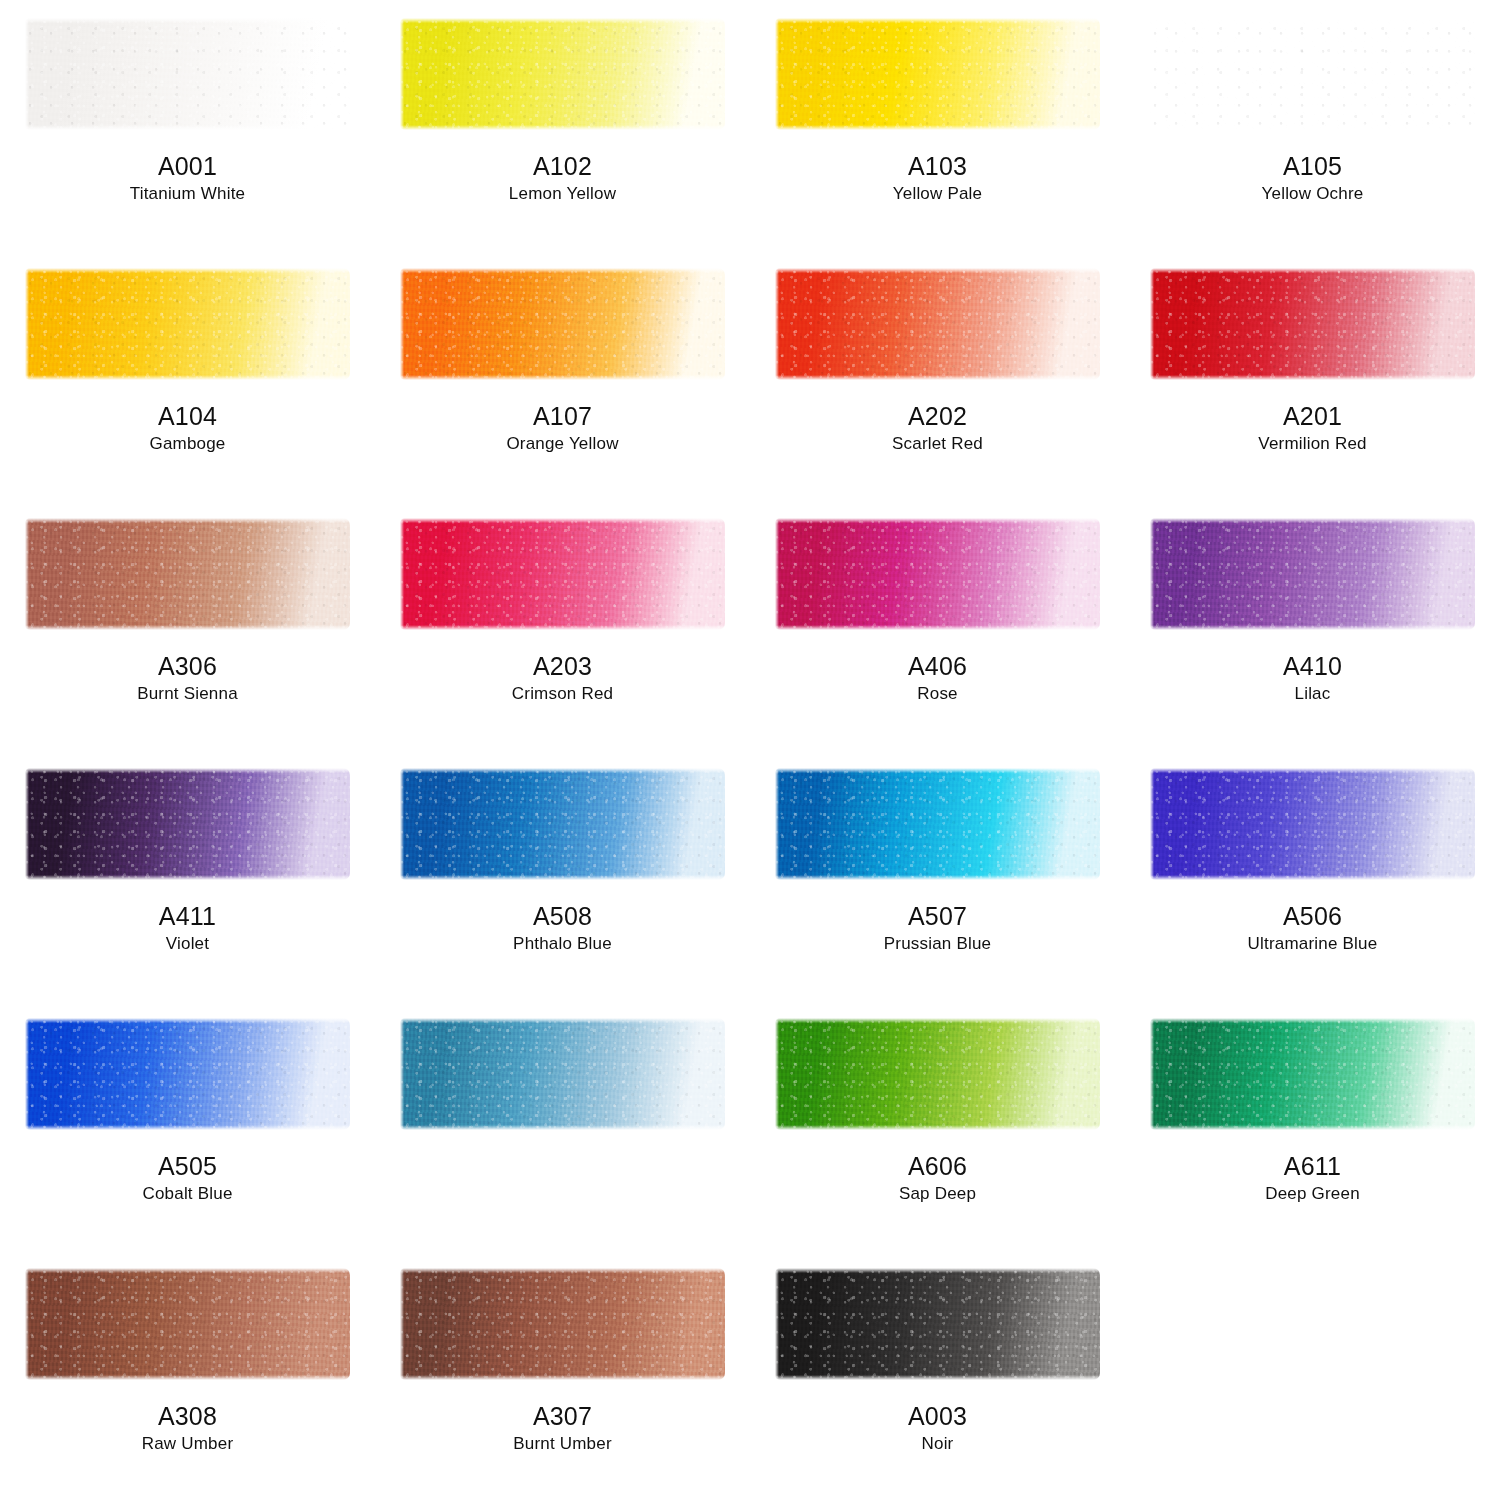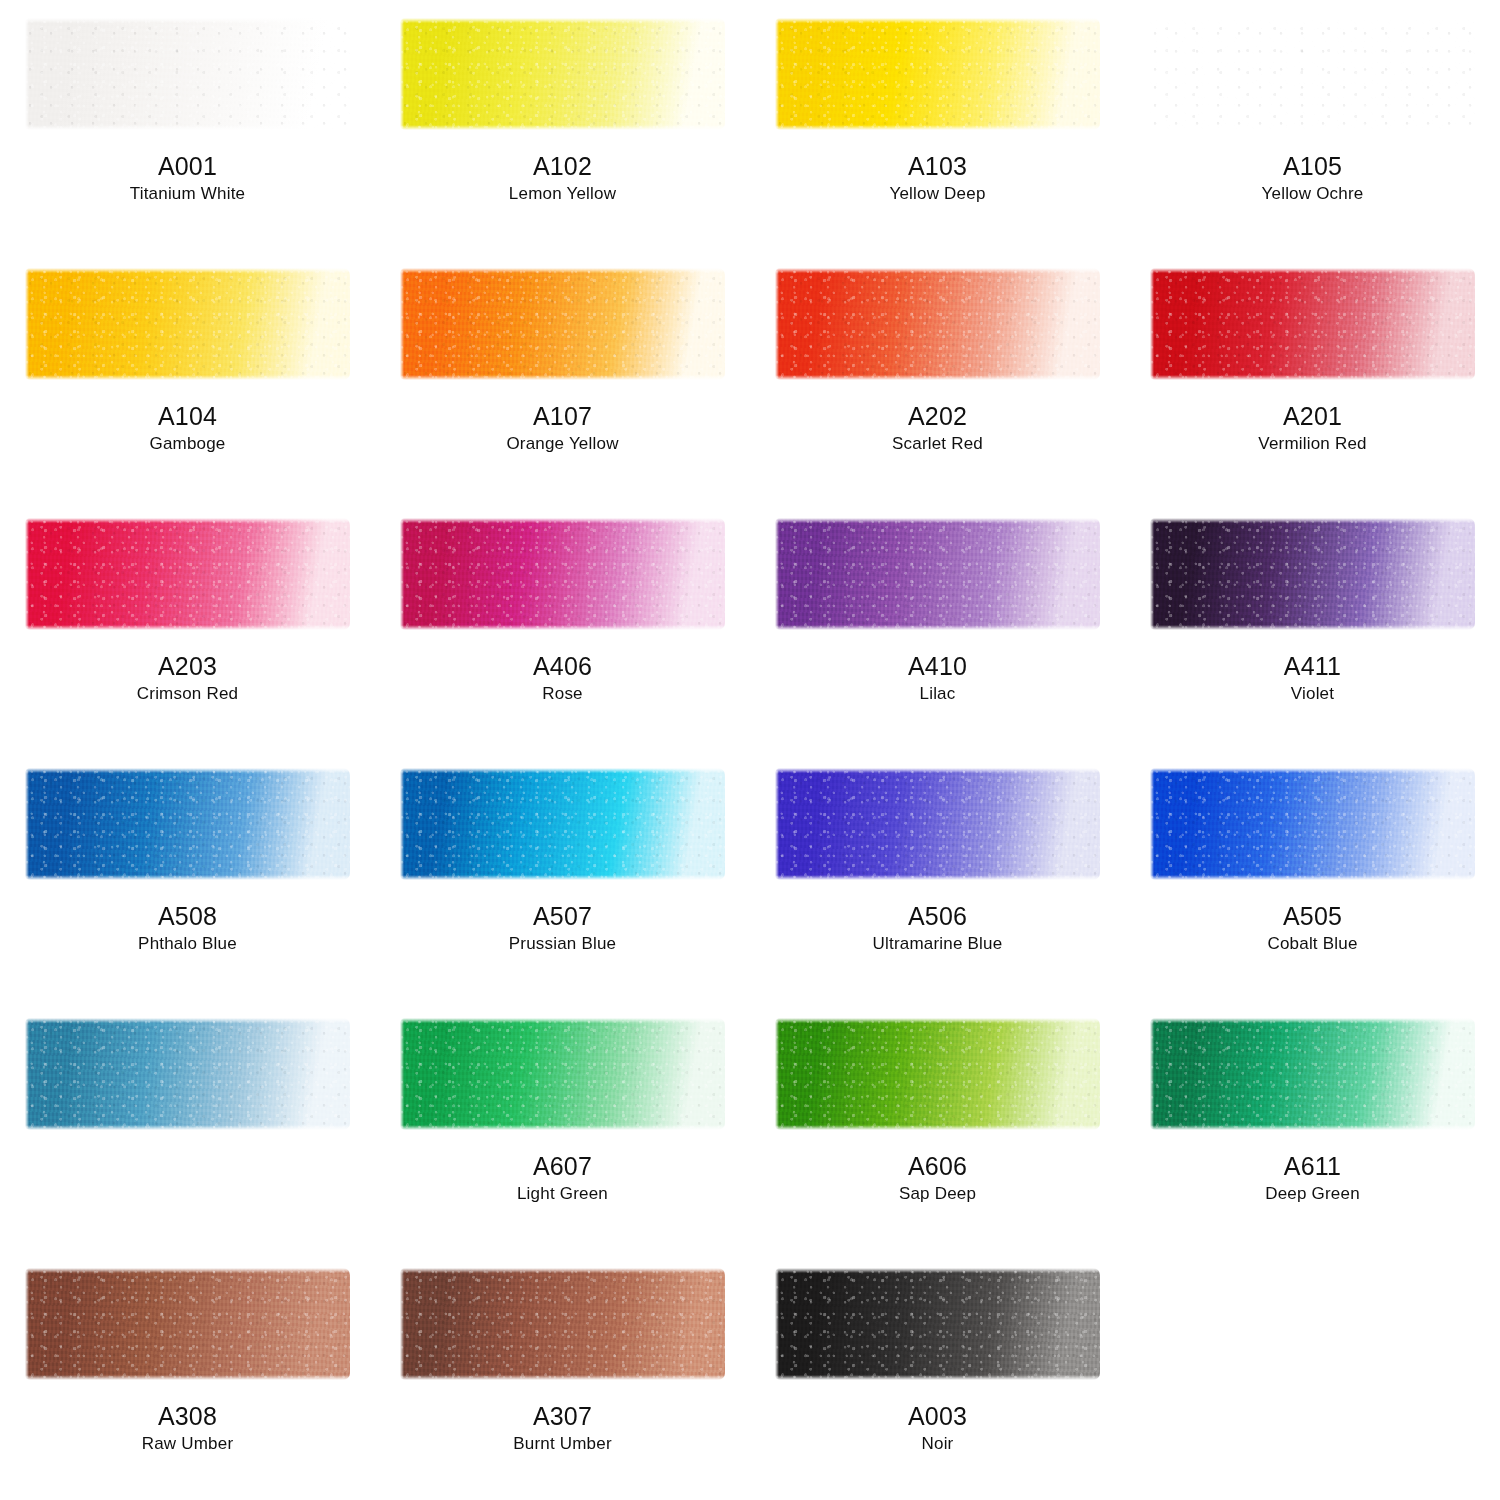--- a/index.html
+++ b/index.html
@@ -121,21 +121,21 @@
         <div class="pname">Lemon Yellow</div>
       </div>
     </div>
     <div class="cell">
       <div class="swatch-wrap">
         <div class="swatch" style="background: linear-gradient(100deg, rgb(250, 210, 0) 0%, rgb(250, 210, 0) 14%, rgb(253, 224, 0) 38%, rgb(254, 240, 106) 66%, rgb(255, 252, 230) 88%, rgb(255, 252, 230) 100%);"></div>
         <div class="edge"></div>
       </div>
       <div class="labels">
         <div class="code">A103</div>
-        <div class="pname">Yellow Deep</div>
+        <div class="pname">Yellow Pale</div>
       </div>
     </div>
     <div class="cell">
       <div class="swatch-wrap">
         <div class="swatch"></div>
         <div class="edge"></div>
       </div>
       <div class="labels">
         <div class="code">A105</div>
         <div class="pname">Yellow Ochre</div>
@@ -176,20 +176,30 @@
         <div class="swatch" style="background: linear-gradient(100deg, rgb(204, 12, 21) 0%, rgb(204, 12, 21) 14%, rgb(216, 32, 47) 38%, rgb(226, 112, 127) 66%, rgb(245, 211, 216) 88%, rgb(245, 211, 216) 100%);"></div>
         <div class="edge"></div>
       </div>
       <div class="labels">
         <div class="code">A201</div>
         <div class="pname">Vermilion Red</div>
       </div>
     </div>
     <div class="cell">
       <div class="swatch-wrap">
+        <div class="swatch" style="background: linear-gradient(100deg, rgb(169, 96, 80) 0%, rgb(169, 96, 80) 14%, rgb(187, 113, 89) 38%, rgb(207, 154, 126) 66%, rgb(242, 227, 218) 88%, rgb(242, 227, 218) 100%);"></div>
+        <div class="edge"></div>
+      </div>
+      <div class="labels">
+        <div class="code">A306</div>
+        <div class="pname">Burnt Sienna</div>
+      </div>
+    </div>
+    <div class="cell">
+      <div class="swatch-wrap">
         <div class="swatch" style="background: linear-gradient(100deg, rgb(226, 15, 60) 0%, rgb(226, 15, 60) 14%, rgb(234, 47, 100) 38%, rgb(240, 111, 158) 66%, rgb(251, 224, 234) 88%, rgb(251, 224, 234) 100%);"></div>
         <div class="edge"></div>
       </div>
       <div class="labels">
         <div class="code">A203</div>
         <div class="pname">Crimson Red</div>
       </div>
     </div>
     <div class="cell">
       <div class="swatch-wrap">
@@ -258,30 +268,20 @@
       </div>
       <div class="labels">
         <div class="code">A505</div>
         <div class="pname">Cobalt Blue</div>
       </div>
     </div>
     <div class="cell">
       <div class="swatch-wrap">
         <div class="swatch" style="background: linear-gradient(100deg, rgb(42, 124, 160) 0%, rgb(42, 124, 160) 14%, rgb(75, 156, 193) 38%, rgb(158, 199, 222) 66%, rgb(238, 245, 250) 88%, rgb(238, 245, 250) 100%);"></div>
         <div class="edge"></div>
-      </div>
-    </div>
-    <div class="cell">
-      <div class="swatch-wrap">
-        <div class="swatch" style="background: linear-gradient(100deg, rgb(15, 157, 71) 0%, rgb(15, 157, 71) 14%, rgb(37, 189, 94) 38%, rgb(136, 219, 164) 66%, rgb(238, 249, 241) 88%, rgb(238, 249, 241) 100%);"></div>
-        <div class="edge"></div>
-      </div>
-      <div class="labels">
-        <div class="code">A607</div>
-        <div class="pname">Light Green</div>
       </div>
     </div>
     <div class="cell">
       <div class="swatch-wrap">
         <div class="swatch" style="background: linear-gradient(100deg, rgb(43, 138, 11) 0%, rgb(43, 138, 11) 14%, rgb(90, 172, 17) 38%, rgb(168, 209, 69) 66%, rgb(233, 245, 200) 88%, rgb(233, 245, 200) 100%);"></div>
         <div class="edge"></div>
       </div>
       <div class="labels">
         <div class="code">A606</div>
         <div class="pname">Sap Deep</div>

